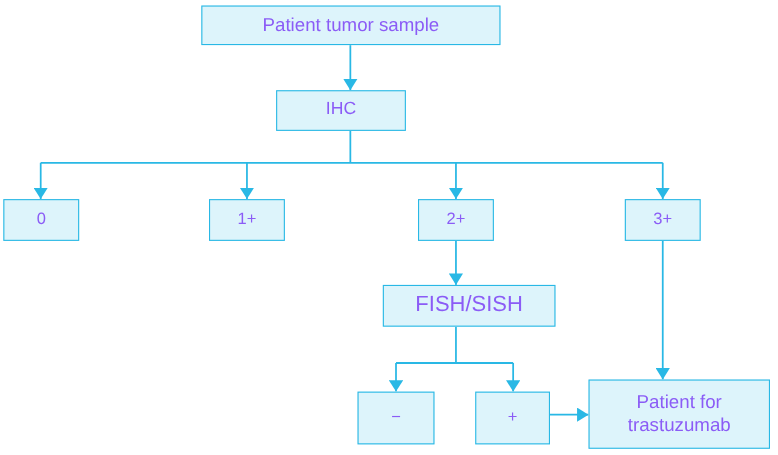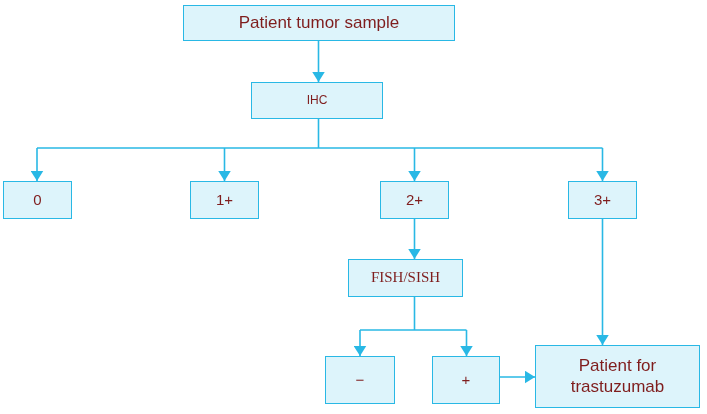--- a/index.html
+++ b/index.html
@@ -27,35 +27,35 @@
   }
   .node {
     position: absolute;
     box-sizing: border-box;
     background: #ddf4fb;
     border: 1.6px solid #29b8e5;
     display: flex;
     align-items: center;
     justify-content: center;
     text-align: center;
-    color: #7f1d1d;
+    color: #8b5cf6;
     line-height: 1.18;
     z-index: 2;
   }
   .node-label {
     display: block;
     white-space: pre-line;
   }
   #node-patient     { left:183px; top:5px;   width:272px; height:36px; font-size:17px; }
-  #node-ihc         { left:251px; top:82px;  width:132px; height:37px; font-size:12px; }
+  #node-ihc         { left:251px; top:82px;  width:118px; height:37px; font-size:16px; }
   #node-score-0     { left:3px;   top:181px; width:69px;  height:38px; font-size:15px; }
   #node-score-1     { left:190px; top:181px; width:69px;  height:38px; font-size:15px; }
   #node-score-2     { left:380px; top:181px; width:69px;  height:38px; font-size:15px; }
   #node-score-3     { left:568px; top:181px; width:69px;  height:38px; font-size:15px; }
-  #node-fish        { left:348px; top:259px; width:115px; height:38px; font-size:15px;font-family:Liberation Serif, serif; }
+  #node-fish        { left:348px; top:259px; width:157px; height:38px; font-size:20px; }
   #node-fish-neg    { left:325px; top:356px; width:70px;  height:48px; font-size:15px; }
   #node-fish-pos    { left:432px; top:356px; width:68px;  height:48px; font-size:15px; }
   #node-eligible    { left:535px; top:345px; width:165px; height:63px; font-size:17px; }
 </style>
 </head>
 <body>
 
 <div id="flow-canvas">
 
   <svg id="flow-svg" viewBox="0 0 707 414" aria-hidden="true">

